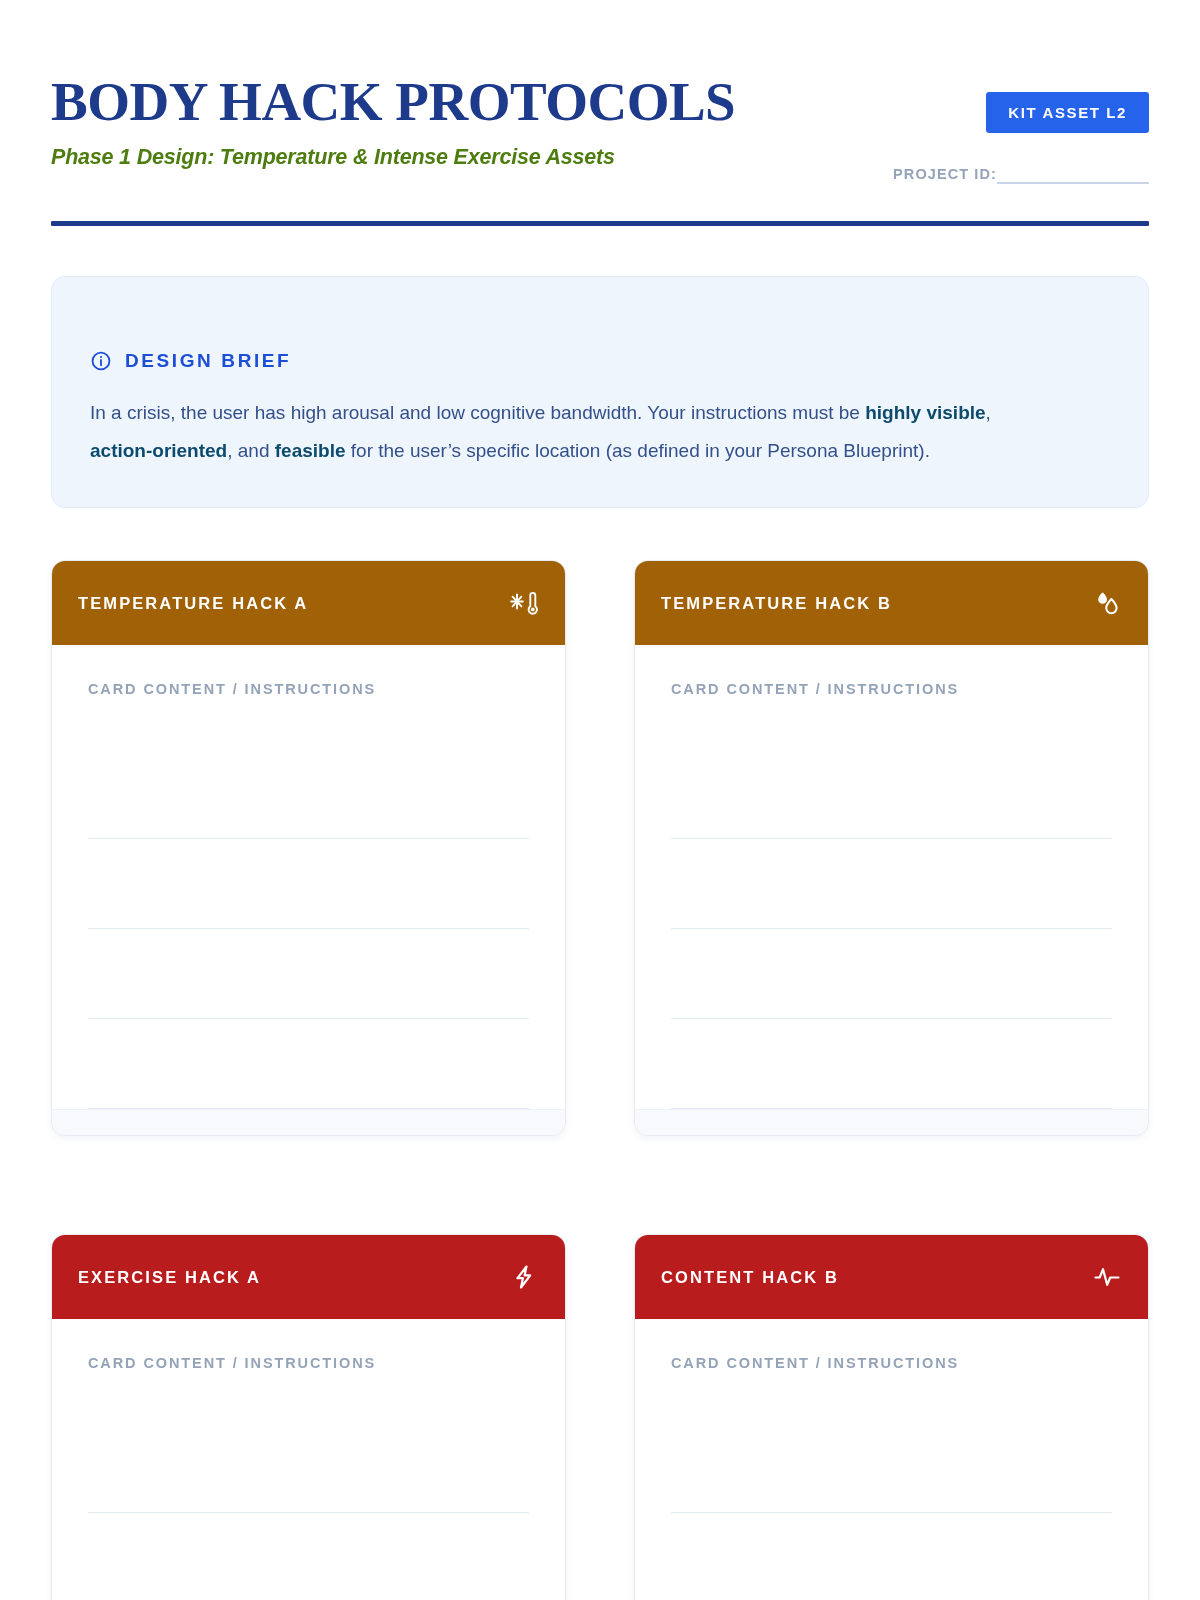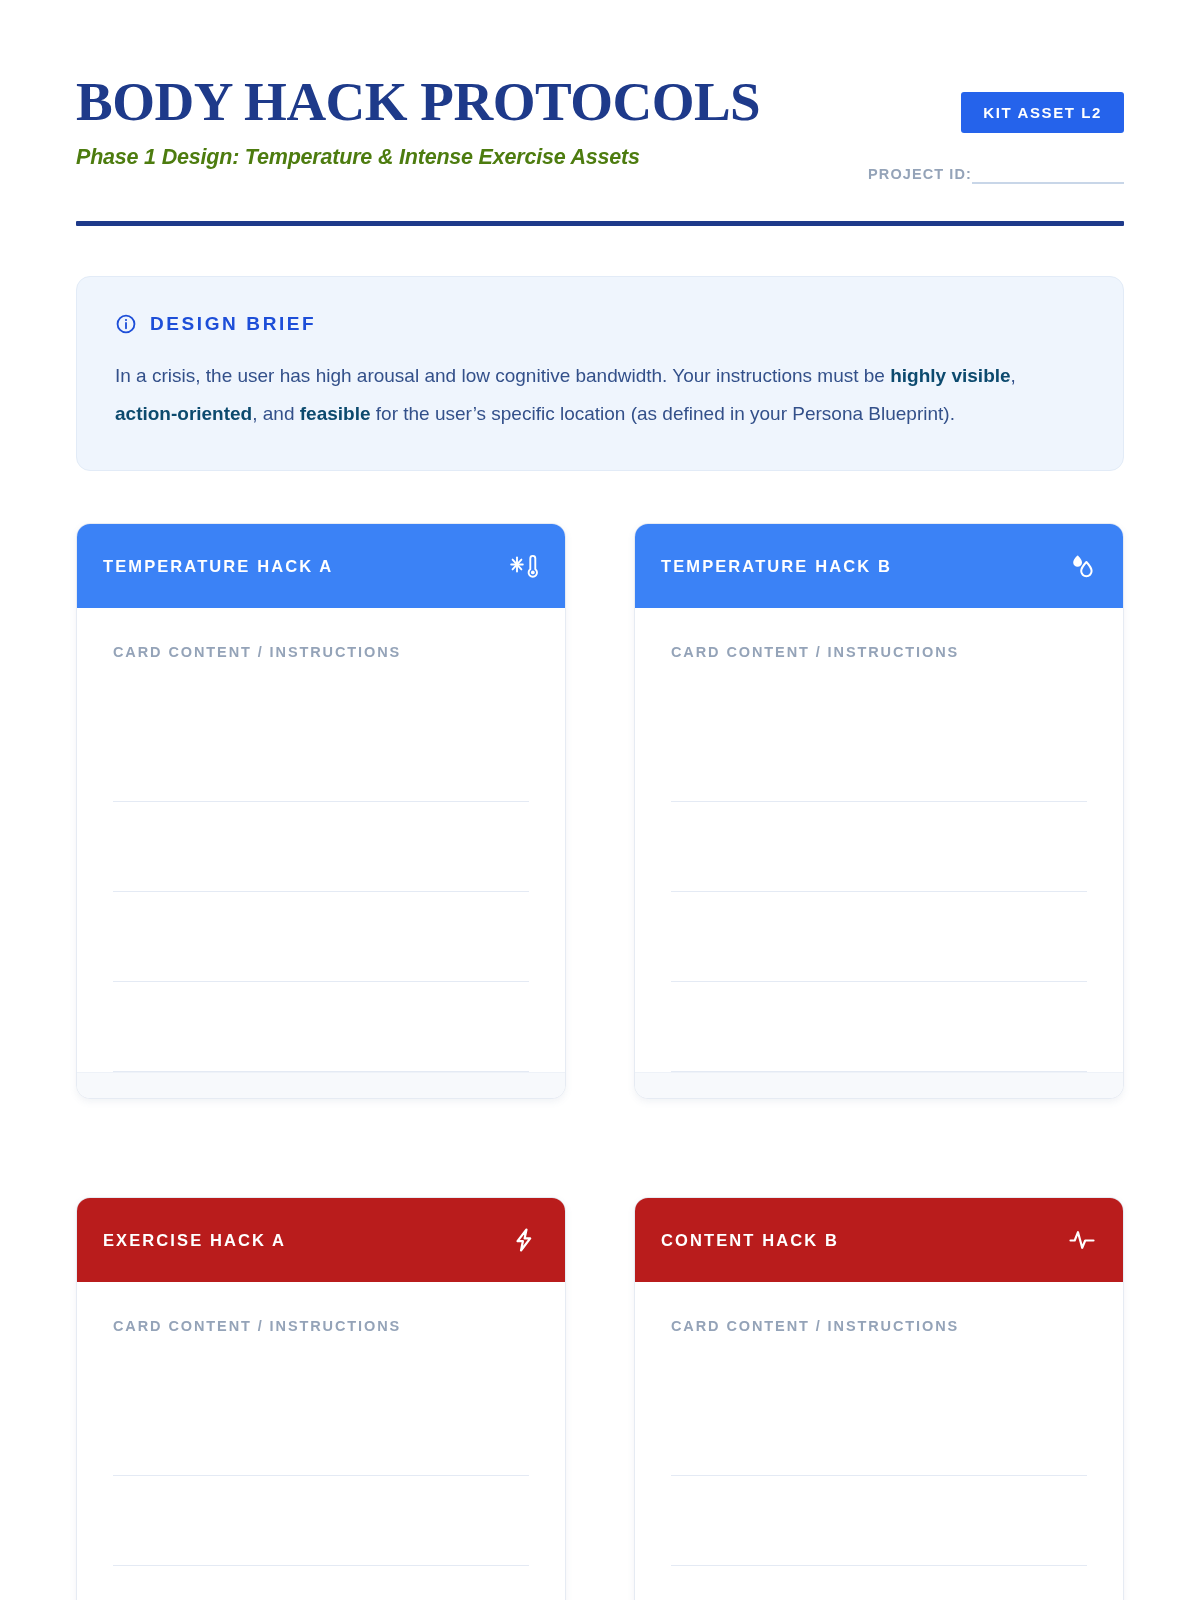--- a/index.html
+++ b/index.html
@@ -9,21 +9,21 @@
     height: 1600px;
     background: #ffffff;
     font-family: "Liberation Sans", sans-serif;
     overflow: hidden;
   }
 
   .page {
     position: relative;
     width: 1200px;
     height: 1308px;
-    padding: 0 76px;
+    padding: 0 51px;
     background: #ffffff;
   }
 
   
   .header {
     display: flex;
     justify-content: space-between;
     align-items: flex-start;
     padding-top: 74px;
   }
@@ -109,20 +109,21 @@
     background: #eff5fd;
     border: 1px solid #e2ebf7;
     border-radius: 14px;
     padding: 36px 38px 38px 38px;
   }
 
   .brief-head {
     display: flex;
     align-items: center;
     gap: 13px;
+    margin-top: 37px;
   }
 
   .info-icon { width: 22px; height: 22px; display: block; flex: 0 0 auto; }
 
   .brief-title {
     font-size: 19px;
     font-weight: bold;
     letter-spacing: 2.6px;
     color: #1d4ed8;
   }
@@ -157,21 +158,21 @@
   }
 
   .card-head {
     height: 84px;
     display: flex;
     align-items: center;
     justify-content: space-between;
     padding: 0 26px;
   }
 
-  .card-head.blue   { background: #3b82f6; }
+  .card-head.blue   { background: #a16207; }
   .card-head.orange { background: #b91c1c; }
 
   .card-head-title {
     color: #ffffff;
     font-size: 16.5px;
     font-weight: bold;
     letter-spacing: 2.1px;
     white-space: nowrap;
   }
 

